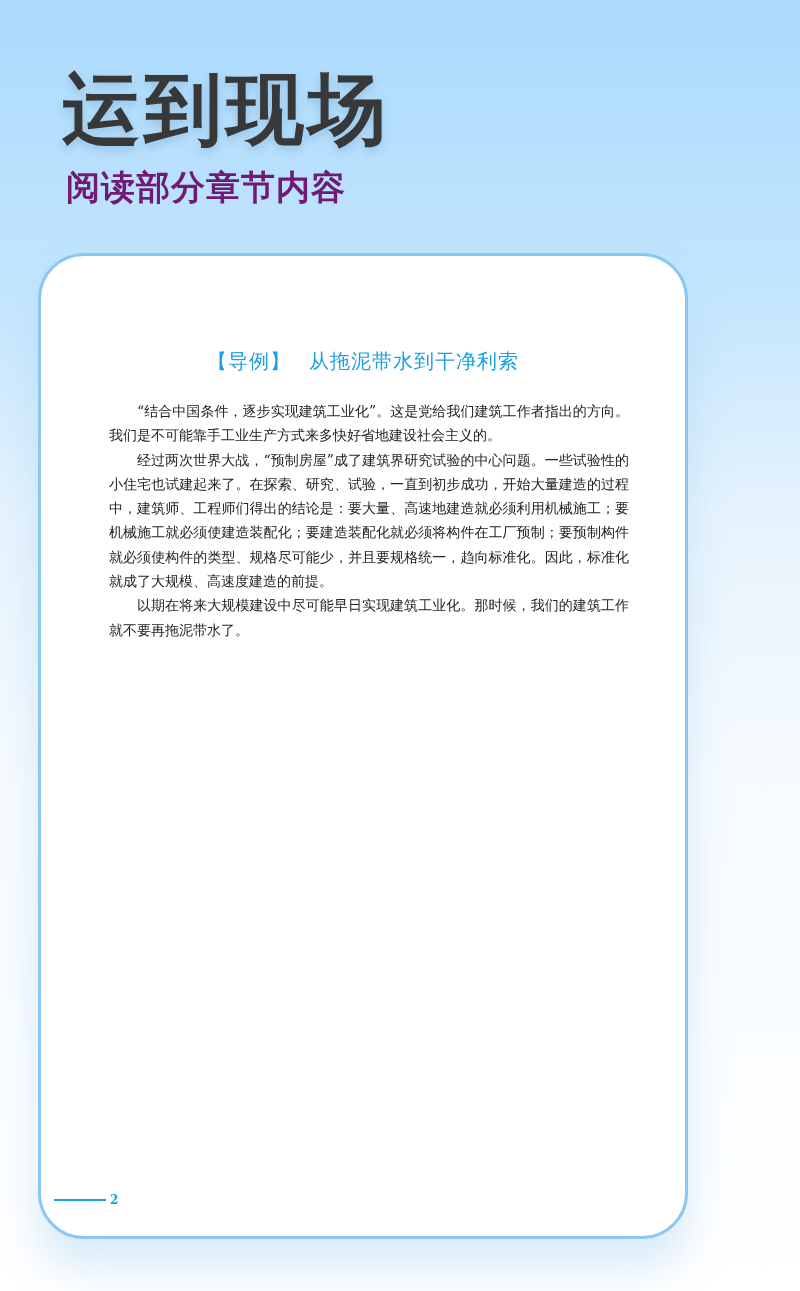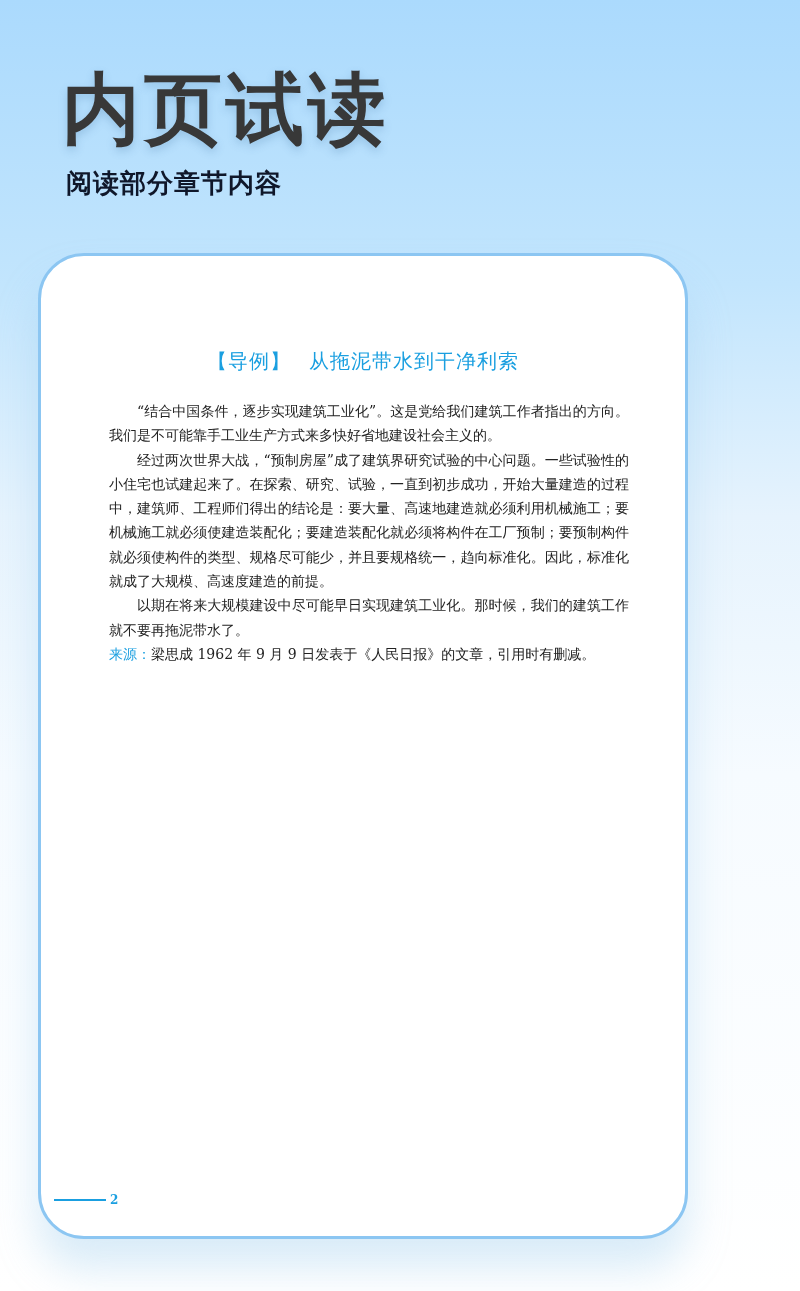--- a/index.html
+++ b/index.html
@@ -9,21 +9,21 @@
     font-family: "DejaVu Sans", "Liberation Sans", sans-serif;
   }
   .hero-title {
     position: absolute; left: 62px; top: 70px;
     font-size: 78px; font-weight: bold; color: #383838; letter-spacing: 4px;
     line-height: 1; text-shadow: 0 4px 8px rgba(60,110,160,0.25);
     font-family: "DejaVu Sans", sans-serif;
   }
   .hero-sub {
     position: absolute; left: 66px; top: 170px;
-    font-size: 26px; font-weight: bold; color: #0f172a; letter-spacing: 1px;
+    font-size: 34px; font-weight: bold; color: #701a75; letter-spacing: 1px;
     line-height: 1; font-family: "DejaVu Sans", sans-serif;
   }
   .card {
     position: absolute; left: 38px; top: 253px; width: 650px; height: 986px;
     background: #ffffff; border: 3px solid #8cc6f2; border-radius: 46px;
     box-sizing: border-box;
     box-shadow: 0 30px 40px rgba(150,200,235,0.35);
   }
   .section-title {
     position: absolute; left: 0; right: 0; top: 92px; text-align: center;
@@ -43,34 +43,31 @@
   .page-num {
     position: absolute; left: 13px; top: 937px;
     display: flex; align-items: center;
   }
   .page-num .rule { width: 52px; height: 2px; background: #1a9fe0; margin-right: 4px; }
   .page-num .num { color: #1a9fe0; font-size: 12px; font-weight: bold; font-family: "DejaVu Serif", serif; }
 </style>
 </head>
 <body>
 
-<div class="hero-title">内页试读</div>
+<div class="hero-title">运到现场</div>
 <div class="hero-sub">阅读部分章节内容</div>
 
 <div class="card">
   <div class="section-title">
     <span class="tag">【导例】</span><span>从拖泥带水到干净利索</span>
   </div>
 
   <div class="body-text">
     <p>“结合中国条件，逐步实现建筑工业化”。这是党给我们建筑工作者指出的方向。我们是不可能靠手工业生产方式来多快好省地建设社会主义的。</p>
     <p>经过两次世界大战，“预制房屋”成了建筑界研究试验的中心问题。一些试验性的小住宅也试建起来了。在探索、研究、试验，一直到初步成功，开始大量建造的过程中，建筑师、工程师们得出的结论是：要大量、高速地建造就必须利用机械施工；要机械施工就必须使建造装配化；要建造装配化就必须将构件在工厂预制；要预制构件就必须使构件的类型、规格尽可能少，并且要规格统一，趋向标准化。因此，标准化就成了大规模、高速度建造的前提。</p>
     <p>以期在将来大规模建设中尽可能早日实现建筑工业化。那时候，我们的建筑工作就不要再拖泥带水了。</p>
-    <div class="source">
-      <span class="source-label">来源：</span><span>梁思成 1962 年 9 月 9 日发表于《人民日报》的文章，引用时有删减。</span>
-    </div>
   </div>
 
   <div class="page-num">
     <div class="rule"></div>
     <span class="num">2</span>
   </div>
 </div>
 
 </body></html>

